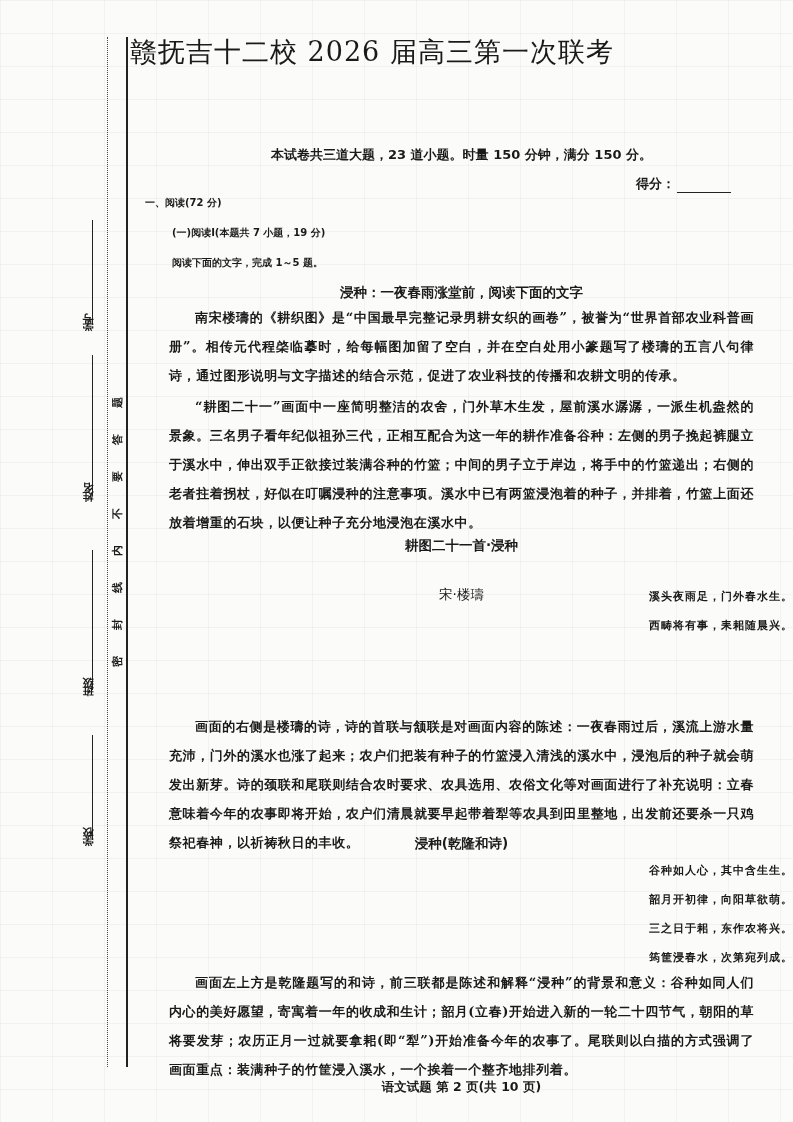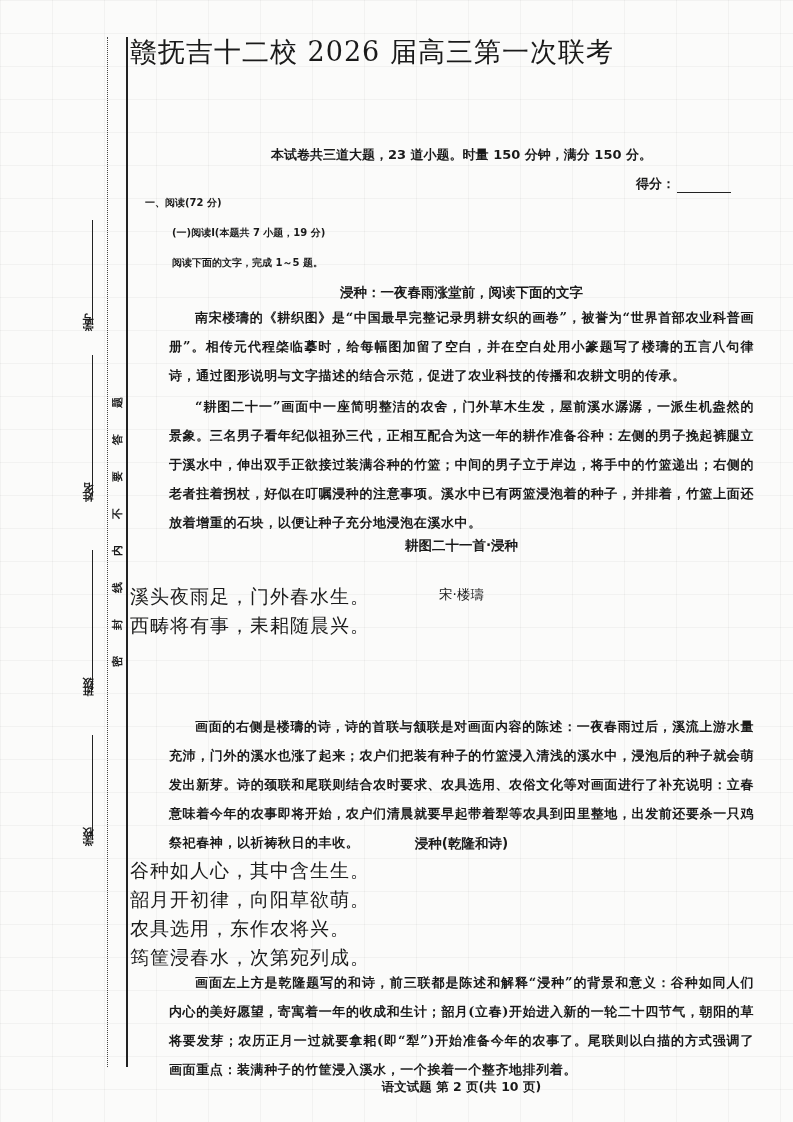--- a/index.html
+++ b/index.html
@@ -29,21 +29,21 @@
 
   .title { position:absolute; top:34px; left:130px; width:663px; text-align:left; font-size:27px; letter-spacing:1px; font-family:"DejaVu Serif","Liberation Serif",serif; }
   .subject { position:absolute; top:76px; left:130px; width:663px; text-align:center; font-size:24px; font-weight:bold; font-family:"DejaVu Sans","Liberation Sans",sans-serif; letter-spacing:22px; padding-left:22px; box-sizing:border-box; }
   .info { position:absolute; top:146px; left:130px; width:663px; text-align:center; font-size:13px; font-weight:bold; font-family:"DejaVu Sans","Liberation Sans",sans-serif; }
   .score { position:absolute; top:175px; left:636px; font-size:13px; font-weight:bold; font-family:"DejaVu Sans","Liberation Sans",sans-serif; }
   .score .line { display:inline-block; width:54px; border-bottom:1.5px solid #222; vertical-align:bottom; margin-left:2px; }
 
   .sec { position:absolute; font-size:10px; font-weight:bold; font-family:"DejaVu Sans","Liberation Sans",sans-serif; }
   .heading { position:absolute; left:130px; width:663px; text-align:center; font-size:13.5px; font-weight:bold; font-family:"DejaVu Sans","Liberation Sans",sans-serif; }
   .para { position:absolute; left:145px; width:585px; font-size:13px; line-height:29px; text-indent:26px; text-align:justify; font-family:"DejaVu Serif","Liberation Serif",serif; font-weight:bold; letter-spacing:0.6px;margin-left:24px; }
-  .poem { position:absolute; left:130px; width:663px; text-align:left; font-size:19px; line-height:29px; font-weight:normal; font-family:"DejaVu Serif","Liberation Serif",serif; letter-spacing:1px; }
+  .poem { position:absolute; left:130px; width:663px; text-align:right; font-size:11px; line-height:29px; font-weight:bold; font-family:"DejaVu Serif","Liberation Serif",serif; letter-spacing:1px; }
   .poem div { height:29px; }
   .footer { position:absolute; top:1079px; left:130px; width:663px; text-align:center; font-size:12.5px; font-weight:bold; font-family:"DejaVu Sans","Liberation Sans",sans-serif; }
 </style>
 </head>
 <body>
 
 <div class="page">
 
   <div class="dotline"></div>
   <div class="solidline"></div>
@@ -96,20 +96,20 @@
     <div>溪头夜雨足，门外春水生。</div>
     <div>西畴将有事，耒耜随晨兴。</div>
   </div>
 
   <div class="para" style="top:712px;">画面的右侧是楼璹的诗，诗的首联与颔联是对画面内容的陈述：一夜春雨过后，溪流上游水量充沛，门外的溪水也涨了起来；农户们把装有种子的竹篮浸入清浅的溪水中，浸泡后的种子就会萌发出新芽。诗的颈联和尾联则结合农时要求、农具选用、农俗文化等对画面进行了补充说明：立春意味着今年的农事即将开始，农户们清晨就要早起带着犁等农具到田里整地，出发前还要杀一只鸡祭祀春神，以祈祷秋日的丰收。</div>
 
   <div class="heading" style="top:835px;">浸种(乾隆和诗)</div>
   <div class="poem" style="top:856px;">
     <div>谷种如人心，其中含生生。</div>
     <div>韶月开初律，向阳草欲萌。</div>
-    <div>农具选用，东作农将兴。</div>
+    <div>三之日于耜，东作农将兴。</div>
     <div>筠筐浸春水，次第宛列成。</div>
   </div>
 
   <div class="para" style="top:968px;">画面左上方是乾隆题写的和诗，前三联都是陈述和解释“浸种”的背景和意义：谷种如同人们内心的美好愿望，寄寓着一年的收成和生计；韶月(立春)开始进入新的一轮二十四节气，朝阳的草将要发芽；农历正月一过就要拿耜(即“犁”)开始准备今年的农事了。尾联则以白描的方式强调了画面重点：装满种子的竹筐浸入溪水，一个挨着一个整齐地排列着。</div>
 
   <div class="footer">语文试题 第 2 页(共 10 页)</div>
 </div>
 
 </body></html>

